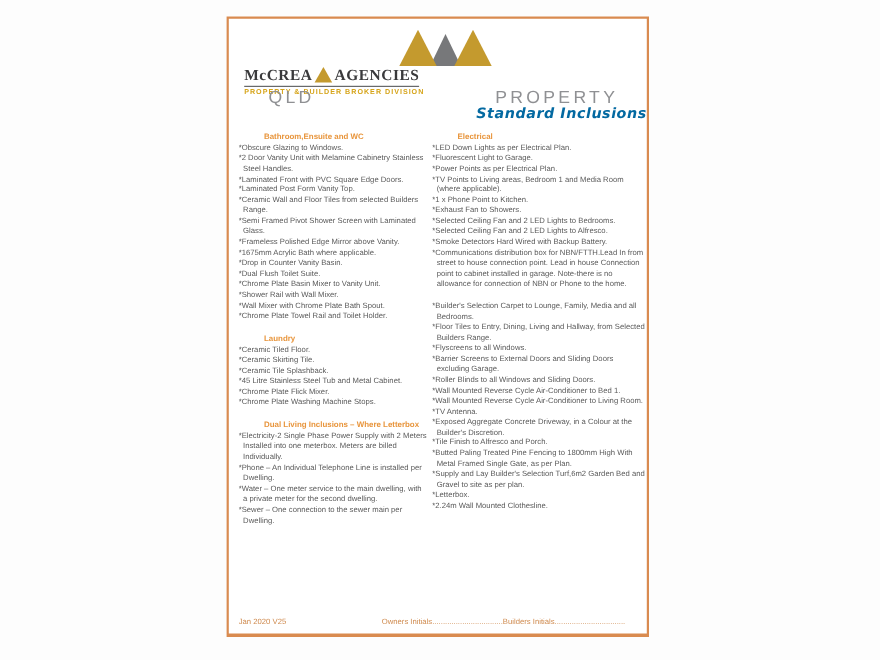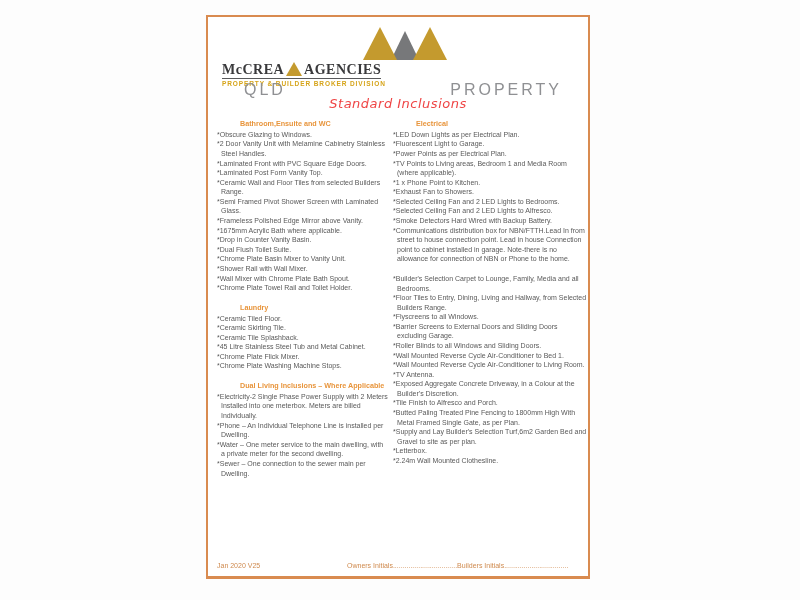--- a/index.html
+++ b/index.html
@@ -15,22 +15,22 @@
   .peak.gold-r{left:58px;border-left:17px solid transparent;border-right:17px solid transparent;border-bottom:33px solid #c49a2e;}
   .wordmark{position:relative;display:inline-block;margin-top:-6px;padding-bottom:1px;border-bottom:1px solid #58595b;
     font-family:"Liberation Serif",serif;font-weight:600;font-size:14px;letter-spacing:.5px;color:#3a3a3c;line-height:15px;}
   .word-tri{display:inline-block;width:0;height:0;border-left:8px solid transparent;border-right:8px solid transparent;
     border-bottom:14px solid #c49a2e;vertical-align:-2px;margin:0 2px;}
   .tagline{font-size:6.5px;font-weight:bold;color:#d6a419;letter-spacing:.9px;margin-top:1px;}
   
   .region{position:absolute;top:64px;font-size:16px;letter-spacing:3px;color:#8f9093;font-weight:400;}
   .region.l{left:36px;}
   .region.r{right:26px;}
-  .doc-title{position:absolute;left:0;right:0;top:79px;text-align:center;font-family:"DejaVu Sans",cursive;
-    font-style:italic;font-weight:normal;font-size:13px;color:#ef4444;letter-spacing:.5px;}
+  .doc-title{position:absolute;left:0;right:0;top:79px;text-align:right;font-family:"DejaVu Sans",cursive;
+    font-style:italic;font-weight:bold;font-size:13px;color:#0369a1;letter-spacing:.5px;}
   
   .col{position:absolute;top:102px;font-size:7px;line-height:1.37;color:#595959;}
   .col.left{left:9px;width:171px;}
   .col.right{left:185px;width:196px;}
   .sec-title{color:#e8953c;font-weight:bold;font-size:7.2px;margin-bottom:1px;padding-left:23px;}
   .item{padding-left:4px;text-indent:-4px;}
   .sec-gap{height:10px;}
   
   .note{position:absolute;left:9px;top:485px;width:171px;font-size:7px;line-height:1.37;color:#595959;}
   .note-title{font-weight:bold;color:#3f3f3f;font-size:7.2px;}
@@ -77,21 +77,21 @@
       <div class="item">*Chrome Plate Towel Rail and Toilet Holder.</div>
       <div class="sec-gap"></div>
       <div class="sec-title">Laundry</div>
       <div class="item">*Ceramic Tiled Floor.</div>
       <div class="item">*Ceramic Skirting Tile.</div>
       <div class="item">*Ceramic Tile Splashback.</div>
       <div class="item">*45 Litre Stainless Steel Tub and Metal Cabinet.</div>
       <div class="item">*Chrome Plate Flick Mixer.</div>
       <div class="item">*Chrome Plate Washing Machine Stops.</div>
       <div class="sec-gap"></div>
-      <div class="sec-title">Dual Living Inclusions – Where Applicable</div>
+      <div class="sec-title">Dual Living Inclusions – Where Letterbox</div>
       <div class="item">*Electricity-2 Single Phase Power Supply with 2 Meters Installed into one meterbox. Meters are billed Individually.</div>
       <div class="item">*Phone – An Individual Telephone Line is installed per Dwelling.</div>
       <div class="item">*Water – One meter service to the main dwelling, with a private meter for the second dwelling.</div>
       <div class="item">*Sewer – One connection to the sewer main per Dwelling.</div>
       <div class="sec-gap"></div>
     </div>
   <div class="col right">
       <div class="sec-title">Electrical</div>
       <div class="item">*LED Down Lights as per Electrical Plan.</div>
       <div class="item">*Fluorescent Light to Garage.</div>

